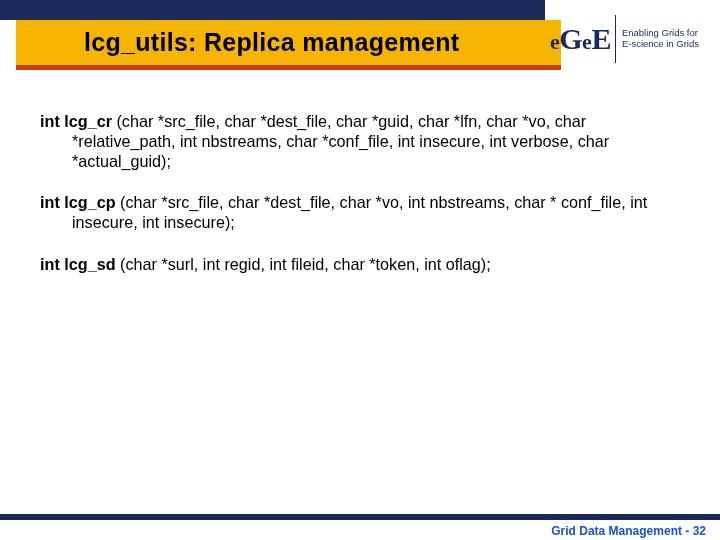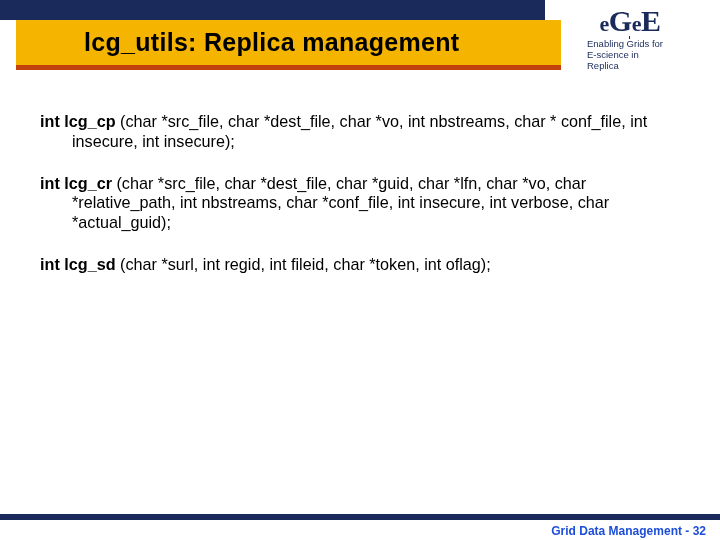--- a/index.html
+++ b/index.html
@@ -45,21 +45,21 @@
     height: 20px;
     background: #1a2a5a;
   }
   .logo-area {
     position: absolute;
     right: 10px;
     top: 6px;
     width: 160px;
     height: 66px;
     display: flex;
-    flex-direction: column;
+    flex-direction: row;
     align-items: center;
   }
   .logo-mark {
     font-family: Georgia, 'Times New Roman', serif;
     font-size: 24px;
     font-weight: bold;
     color: #1a2a5a;
     letter-spacing: -0.5px;
     line-height: 1;
     white-space: nowrap;
@@ -119,27 +119,27 @@
 <div class="header">
   <div class="top-strip"></div>
   <div class="title-bar">
     <h1>lcg_utils: Replica management</h1>
   </div>
   <div class="logo-area">
     <div class="logo-mark"><span class="e1">e</span><span class="g1">G</span><span class="e2">e</span><span class="e3">e</span></div>
     <div class="logo-sep"></div>
     <div class="logo-tag">
       <span>Enabling Grids for</span><br>
-      <span>E-science in Replica</span>
+      <span>E-science in Grids</span>
     </div>
   </div>
 </div>
 
 <div class="content">
+  <div class="sig"><span class="ret">int</span> <span class="fn">lcg_cr</span><span> (char *src_file, char *dest_file, char *guid, char *lfn, char *vo, char *relative_path, int nbstreams, char *conf_file, int insecure, int verbose, char *actual_guid);</span></div>
   <div class="sig"><span class="ret">int</span> <span class="fn">lcg_cp</span><span> (char *src_file, char *dest_file, char *vo, int nbstreams, char * conf_file, int insecure, int insecure);</span></div>
-  <div class="sig"><span class="ret">int</span> <span class="fn">lcg_cr</span><span> (char *src_file, char *dest_file, char *guid, char *lfn, char *vo, char *relative_path, int nbstreams, char *conf_file, int insecure, int verbose, char *actual_guid);</span></div>
   <div class="sig"><span class="ret">int</span> <span class="fn">lcg_sd</span><span> (char *surl, int regid, int fileid, char *token, int oflag);</span></div>
 </div>
 
 <div class="footer-bar"></div>
 <div class="footer-text">
   <span>Grid Data Management</span><span> - </span><span>32</span>
 </div>
 
 </body></html>

